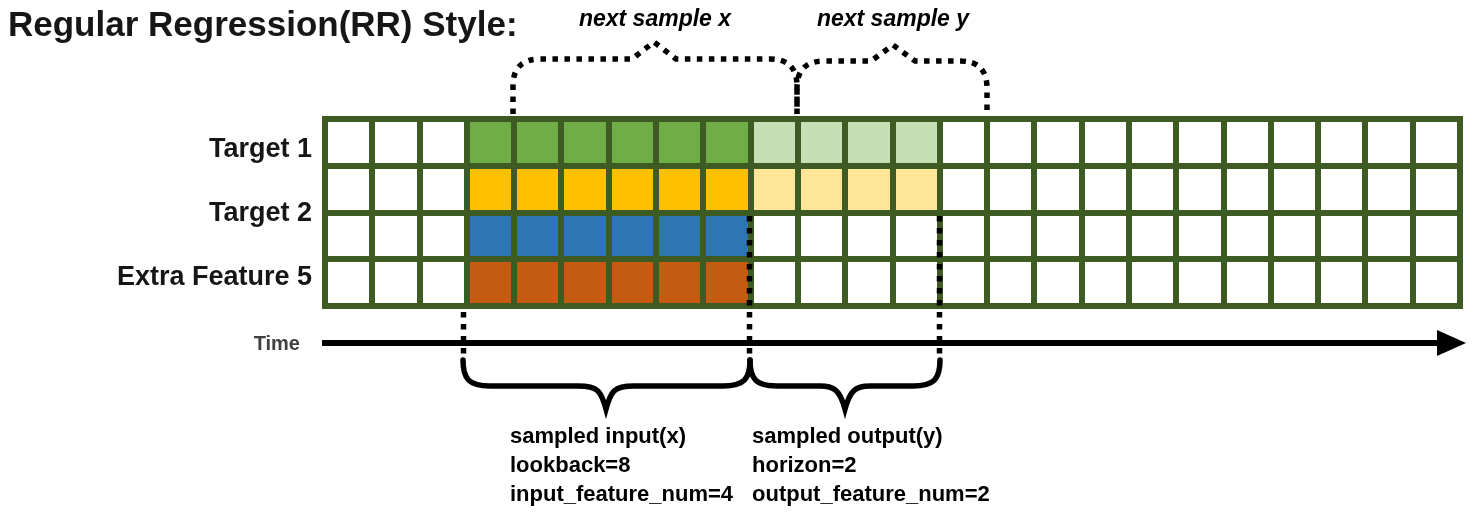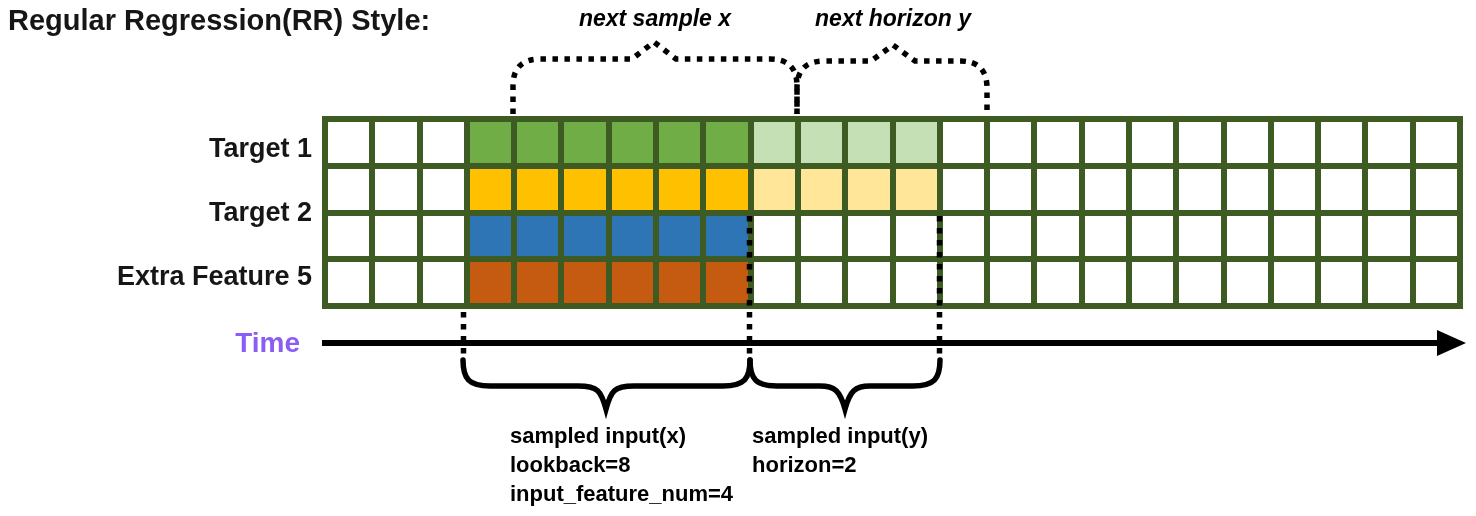--- a/index.html
+++ b/index.html
@@ -7,21 +7,21 @@
     position:relative;
     width:1476px;height:516px;
     background:#ffffff;
     font-family:"Liberation Sans","DejaVu Sans",sans-serif;
     color:#111111;
     overflow:hidden;
   }
   .abs{position:absolute;}
   #title{
     left:8px;top:4px;
-    font-size:29px;font-weight:700;letter-spacing:0px;color:#161616;
+    font-size:35px;font-weight:700;letter-spacing:0px;color:#161616;
     white-space:nowrap;
   }
   .next-label{
     top:5px;width:300px;
     text-align:center;
     font-size:23px;font-style:italic;font-weight:600;color:#000;
     white-space:nowrap;
   }
   #next-sample-x{left:505px;}
   #next-sample-y{left:743px;}
@@ -38,40 +38,40 @@
     box-sizing:border-box;
     display:grid;
     grid-template-columns:repeat(24,1fr);
     grid-template-rows:repeat(4,1fr);
     gap:6px;padding:6px;
   }
   .cell{width:100%;height:100%;}
   #time-label{
     left:100px;top:327px;width:200px;height:32px;
     display:flex;align-items:center;justify-content:flex-end;
-    font-size:28px;font-weight:700;color:#8b5cf6;
+    font-size:20px;font-weight:700;color:#404040;
   }
   .caption{
     top:421px;
     font-size:22px;font-weight:600;line-height:29px;color:#000;
     white-space:nowrap;
   }
   #caption-input{left:510px;}
   #caption-output{left:752px;}
   svg{pointer-events:none;}
 </style>
 </head>
 <body>
 
 <div id="canvas">
 
   <div id="title" class="abs">Regular Regression(RR) Style:</div>
 
   <div id="next-sample-x" class="abs next-label">next sample x</div>
-  <div id="next-sample-y" class="abs next-label">next horizon y</div>
+  <div id="next-sample-y" class="abs next-label">next sample y</div>
 
   <div id="row-labels" class="abs">
       <div class="row-label">Target 1</div>
       <div class="row-label">Target 2</div>
       <div class="row-label">Extra Feature 5</div>
     </div>
 
   <div id="grid" class="abs" style="background: rgb(61, 91, 35);">
       <div class="cell" style="background: rgb(255, 255, 255);"></div>
       <div class="cell" style="background: rgb(255, 255, 255);"></div>
@@ -190,17 +190,18 @@
 
     <path d="M750,360 C750,379 756,386 777,386 L820,386 C835,386 840,391 845,409 C850,391 855,386 870,386 L913,386 C934,386 940,379 940,360" fill="none" stroke="#000" stroke-width="5.5" stroke-linecap="round"></path>
   </svg>
 
   <div id="caption-input" class="abs caption">
     <div>sampled input(x)</div>
     <div>lookback=8</div>
     <div>input_feature_num=4</div>
   </div>
   <div id="caption-output" class="abs caption">
-    <div>sampled input(y)</div>
+    <div>sampled output(y)</div>
     <div>horizon=2</div>
+    <div>output_feature_num=2</div>
   </div>
 
 </div>
 
 </body></html>

